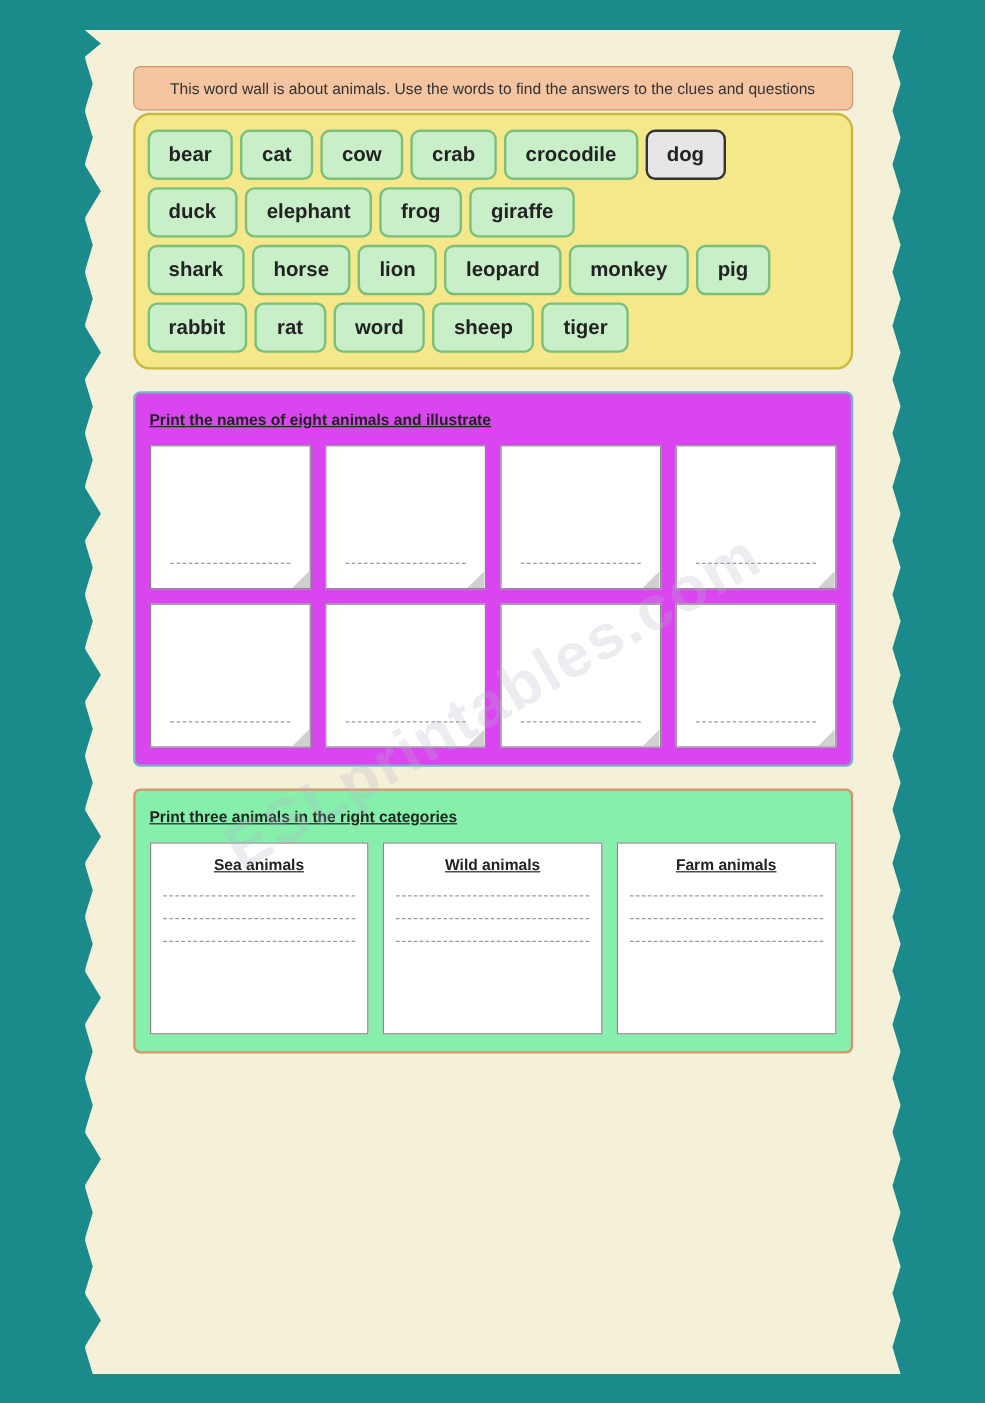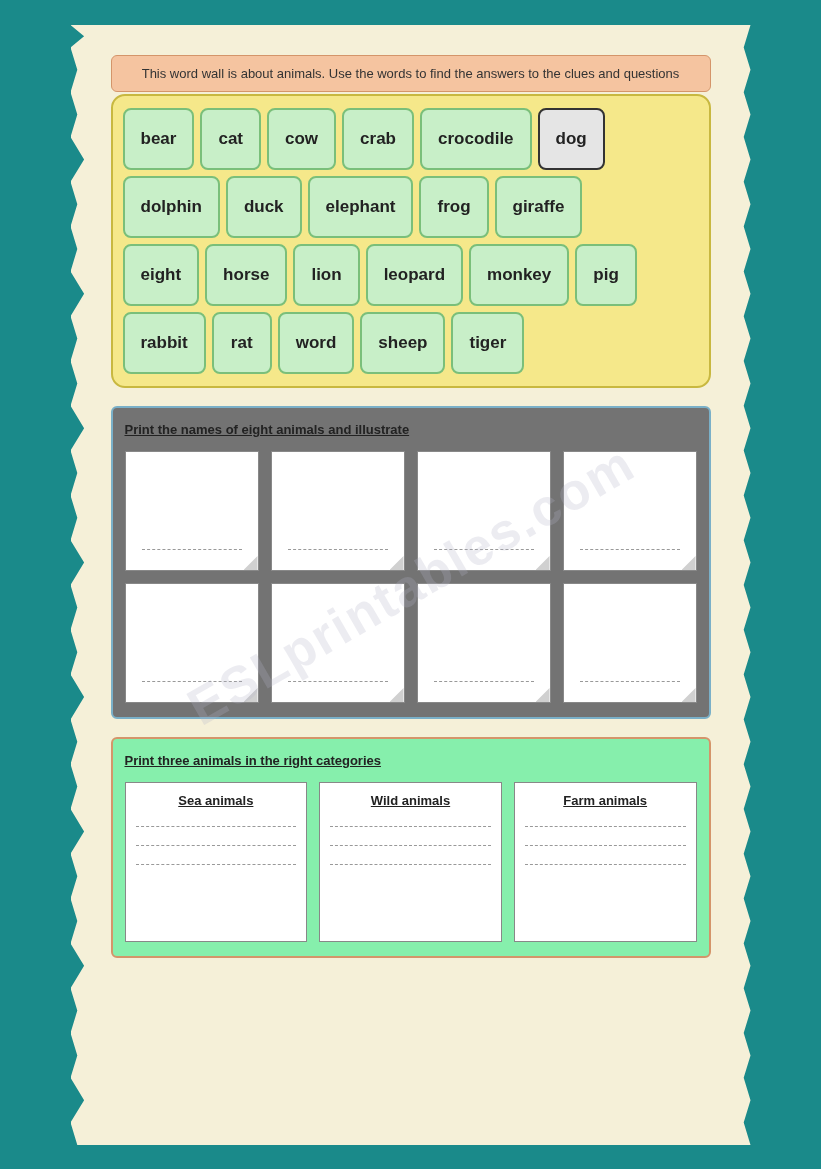--- a/index.html
+++ b/index.html
@@ -76,35 +76,35 @@
       flex-wrap: wrap;
       gap: 6px;
       margin-bottom: 6px;
       justify-content: flex-start;
     }
     .word-row:last-child { margin-bottom: 0; }
     .word-chip {
       background-color: #c8efc8;
       border: 2px solid #7abf7a;
       border-radius: 8px;
-      padding: 19px 16px;
+      padding: 9px 16px;
       font-size: 17px;
       font-weight: bold;
       color: #222;
       min-width: 60px;
       text-align: center;
     }
     .word-chip.highlight {
       background-color: #e5e5e5;
       border: 2.5px solid #333;
       font-weight: 900;
     }
     
     .illustration-section {
-      background-color: #737373;
+      background-color: #d946ef;
       border: 2px solid #7ab0c8;
       border-radius: 6px;
       padding: 14px 12px;
       margin-bottom: 18px;
     }
     .section-title {
       font-size: 13px;
       font-weight: bold;
       text-decoration: underline;
       color: #222;
@@ -199,28 +199,27 @@
   <div class="word-wall">
     <div class="word-row">
       <div class="word-chip">bear</div>
       <div class="word-chip">cat</div>
       <div class="word-chip">cow</div>
       <div class="word-chip">crab</div>
       <div class="word-chip">crocodile</div>
       <div class="word-chip highlight">dog</div>
     </div>
     <div class="word-row">
-      <div class="word-chip">dolphin</div>
       <div class="word-chip">duck</div>
       <div class="word-chip">elephant</div>
       <div class="word-chip">frog</div>
       <div class="word-chip">giraffe</div>
     </div>
     <div class="word-row">
-      <div class="word-chip">eight</div>
+      <div class="word-chip">shark</div>
       <div class="word-chip">horse</div>
       <div class="word-chip">lion</div>
       <div class="word-chip">leopard</div>
       <div class="word-chip">monkey</div>
       <div class="word-chip">pig</div>
     </div>
     <div class="word-row">
       <div class="word-chip">rabbit</div>
       <div class="word-chip">rat</div>
       <div class="word-chip">word</div>

